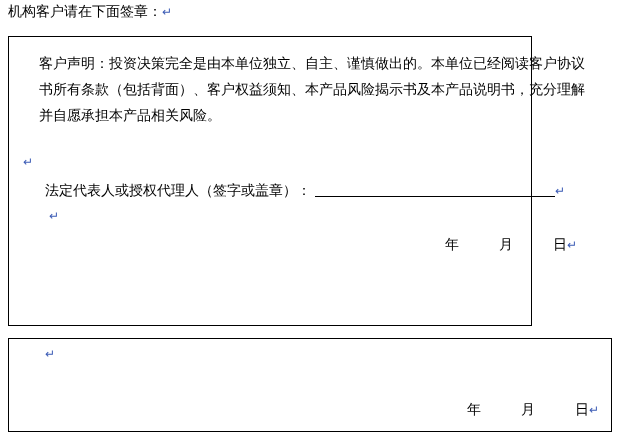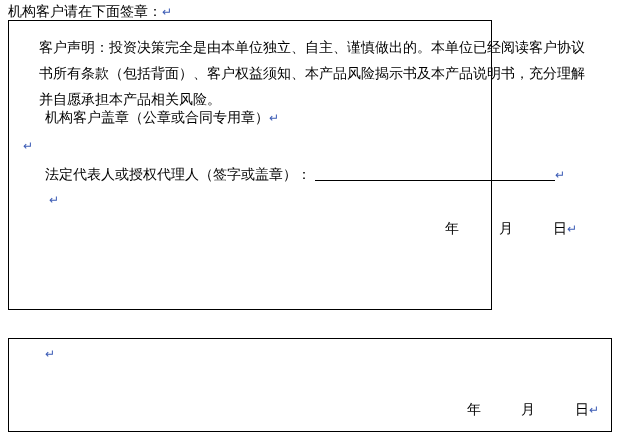--- a/index.html
+++ b/index.html
@@ -35,22 +35,22 @@
     vertical-align: baseline;
   }
   .box {
     position: absolute;
     border: 1px solid #000000;
     box-sizing: border-box;
     background: #ffffff;
   }
   .box-main {
     left: 8px;
-    top: 20px;
-    width: 484px;
+    top: 36px;
+    width: 524px;
     height: 290px;
   }
   .box-stamp {
     left: 8px;
     top: 338px;
     width: 604px;
     height: 94px;
   }
   .declaration {
     position: absolute;
@@ -142,23 +142,20 @@
 <div class="page">
 
   <div class="heading">
     <span>机构客户请在下面签章：</span><span class="pilcrow">↵</span>
   </div>
 
   <div class="box box-main">
 
     <div class="declaration">客户声明：投资决策完全是由本单位独立、自主、谨慎做出的。本单位已经阅读客户协议书所有条款（包括背面）、客户权益须知、本产品风险揭示书及本产品说明书，充分理解并自愿承担本产品相关风险。</div>
 
-    <div class="line-seal">
-      <span>机构客户盖章（公章或合同专用章）</span><span class="pilcrow">↵</span>
-    </div>
 
     <div class="mark-left-1 pilcrow">↵</div>
 
     <div class="line-rep">
       <span>法定代表人或授权代理人（签字或盖章）：</span><span class="sig-rule"></span><span class="pilcrow">↵</span>
     </div>
 
     <div class="mark-left-2 pilcrow">↵</div>
 
     <div class="date-row date-main">

